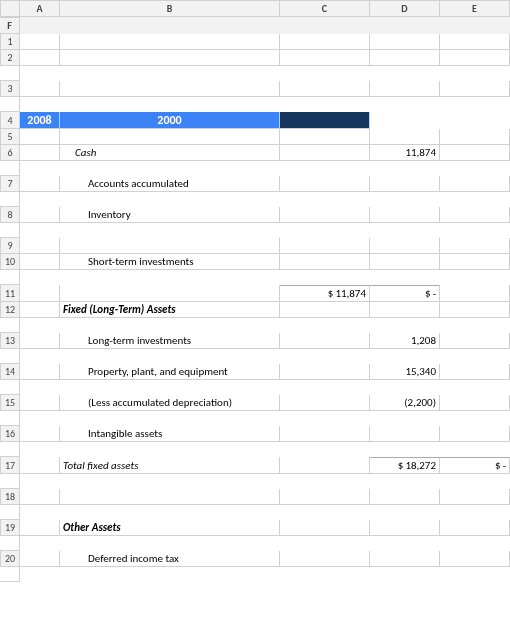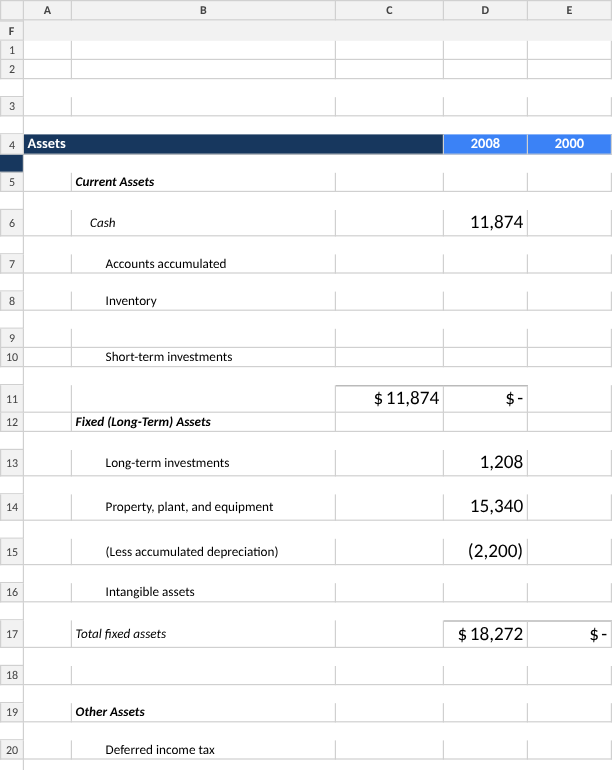--- a/index.html
+++ b/index.html
@@ -75,21 +75,21 @@
     .italic { font-style: italic; }
     .bold { font-weight: bold; }
     .right { justify-content: flex-end; }
     .center { justify-content: center; }
 
     .indent1 { padding-left: 15px; font-style: italic; }
     .indent2 { padding-left: 28px; }
 
     .num-col {
       justify-content: flex-end;
-      font-size: 16px;
+      font-size: 11px;
     }
   </style>
 </head>
 <body>
 
 <div class="spreadsheet">
 
   <div class="row header-row">
     <div class="cell row-num"></div>
     <div class="cell center">A</div>
@@ -124,30 +124,28 @@
     <div class="cell"></div>
     <div class="cell"></div>
     <div class="cell"></div>
     <div class="cell"></div>
     <div class="cell"></div>
     <div class="cell"></div>
   </div>
 
   <div class="row">
     <div class="cell row-num">4</div>
-    <div class="cell section-header" style="grid-column: span 3;">Assets</div>
     <div class="cell year-header">2008</div>
     <div class="cell year-header">2000</div>
     <div class="cell" style="background:#17375e;"></div>
   </div>
 
   <div class="row">
     <div class="cell row-num">5</div>
     <div class="cell"></div>
-    <div class="cell italic bold">Current Assets</div>
     <div class="cell"></div>
     <div class="cell"></div>
     <div class="cell"></div>
     <div class="cell"></div>
   </div>
 
   <div class="row">
     <div class="cell row-num">6</div>
     <div class="cell"></div>
     <div class="cell indent1">Cash</div>

